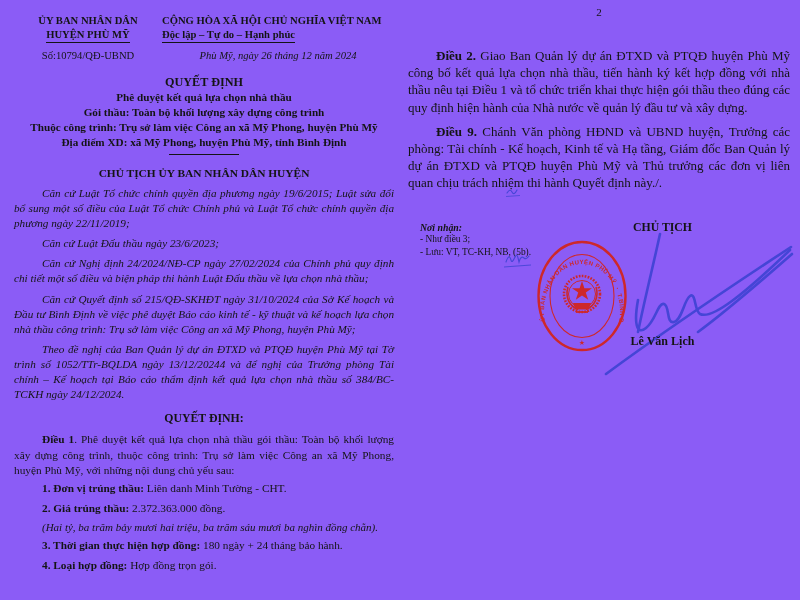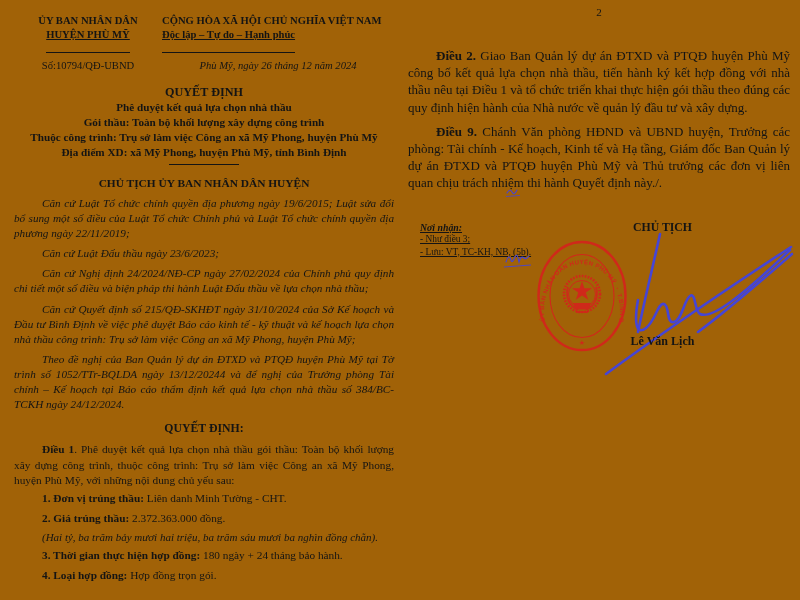--- a/index.html
+++ b/index.html
@@ -1,25 +1,25 @@
 <!DOCTYPE html>
 <html><head>
 <meta charset="utf-8">
 <style>
   * { margin:0; padding:0; box-sizing:border-box; }
   html,body { width:800px; height:600px; background:#ffffff; overflow:hidden;
     font-family:"Liberation Serif","DejaVu Serif",serif; color:#141414; }
-  #doc { position:relative; width:800px; height:600px; background:#a16207; }
+  #doc { position:relative; width:800px; height:600px; background:#8b5cf6; }
 
   
   .page-left { position:absolute; left:14px; top:14px; width:380px; }
   .hdr { display:flex; }
   .hdr-left { width:148px; text-align:center; font-weight:bold; font-size:10.6px; line-height:13.5px; }
   .hdr-right { width:232px; text-align:left; font-weight:bold; font-size:10.6px; line-height:13.5px; }
-  .u { display:inline-block; border-bottom:1px solid #141414; padding-bottom:11px;text-decoration:underline; }
+  .u { display:inline-block; border-bottom:1px solid #141414; padding-bottom:1px; }
   .meta-row { display:flex; margin-top:7px; }
   .doc-no { width:148px; text-align:center; font-size:10.6px; }
   .place-date { width:232px; text-align:center; font-size:10.6px; font-style:italic; }
   .title-block { margin-top:13px; text-align:center; }
   .title-main { font-size:12.2px; font-weight:bold; line-height:16px; }
   .title-sub { font-size:11.2px; font-weight:bold; line-height:15px; }
   .title-rule { width:70px; border-top:1.2px solid #141414; margin:4px auto 0 auto; }
   .authority { margin-top:12px; text-align:center; font-weight:bold; font-size:11.4px; }
   .recitals { margin-top:7px; }
   .recital { font-style:italic; font-size:11.2px; line-height:15.1px; text-align:justify;
@@ -31,21 +31,21 @@
   .amount-words { font-style:italic; font-size:11px; line-height:18px; text-indent:28px; }
   .bold { font-weight:bold; }
 
   
   .page-right { position:absolute; left:408px; top:6px; width:382px; }
   .page-num { text-align:center; font-size:11px; }
   .r-par { font-size:13px; line-height:17.2px; text-align:justify; text-indent:28px; }
   .r-par.first { margin-top:29px; }
   .r-par.second { margin-top:7px; }
 
-  .recipients { position:absolute; left:420px; top:222px; width:170px;text-decoration:underline; }
+  .recipients { position:absolute; left:420px; top:222px; width:170px; }
   .recipients-heading { font-weight:bold; font-style:italic; font-size:9.8px; }
   .recipients-line { font-size:9.4px; line-height:12.5px; }
 
   .signer-title { position:absolute; left:600px; top:220px; width:125px; text-align:center;
     font-weight:bold; font-size:11.8px; }
   .signer-name { position:absolute; left:600px; top:334px; width:125px; text-align:center;
     font-weight:bold; font-size:12px; }
 
   .seal-svg { position:absolute; left:535px; top:237px; }
   .sig-svg { position:absolute; left:594px; top:224px; }

